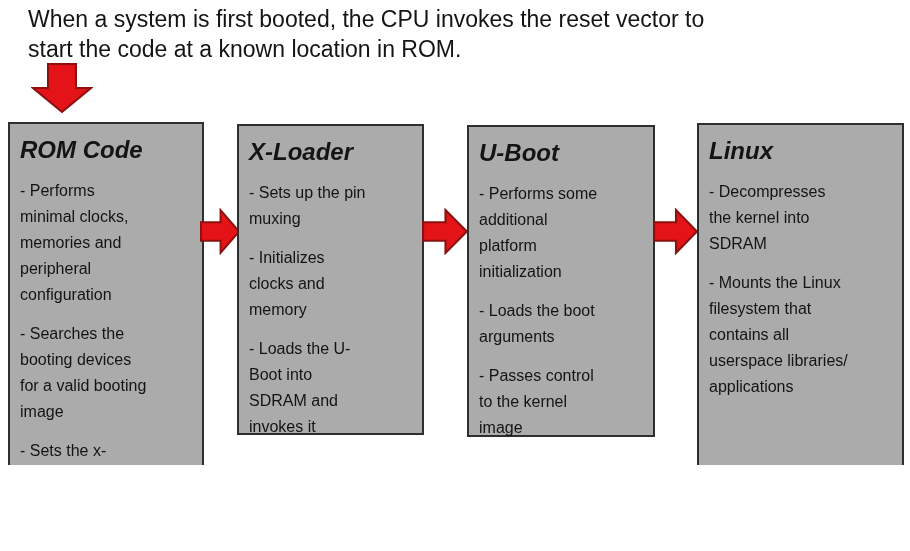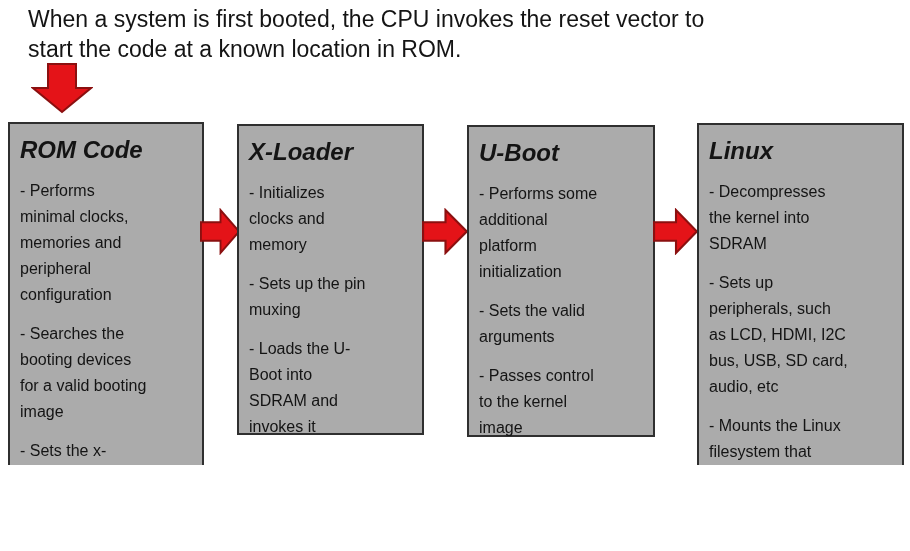--- a/index.html
+++ b/index.html
@@ -98,66 +98,61 @@
   </div>
 
   <div class="arrow" id="right-arrow-1">
     <svg viewBox="0 0 44 46" preserveAspectRatio="none">
       <polygon class="arrow-shape" points="1,14 22,14 22,2 42,23 22,44 22,32 1,32"></polygon>
     </svg>
   </div>
 
   <div class="stage-box" id="box-xloader">
     <p class="box-title">X-Loader</p>
+    <p class="box-bullet">- Sets up the pin
+muxing</p>
     <p class="box-bullet">- Initializes
 clocks and
 memory</p>
-    <p class="box-bullet">- Sets up the pin
-muxing</p>
     <p class="box-bullet">- Loads the U-
 Boot into
 SDRAM and
 invokes it</p>
   </div>
 
   <div class="arrow" id="right-arrow-2">
     <svg viewBox="0 0 44 46" preserveAspectRatio="none">
       <polygon class="arrow-shape" points="1,14 22,14 22,2 42,23 22,44 22,32 1,32"></polygon>
     </svg>
   </div>
 
   <div class="stage-box" id="box-uboot">
     <p class="box-title">U-Boot</p>
     <p class="box-bullet">- Performs some
 additional
 platform
 initialization</p>
-    <p class="box-bullet">- Sets the valid
+    <p class="box-bullet">- Loads the boot
 arguments</p>
     <p class="box-bullet">- Passes control
 to the kernel
 image</p>
   </div>
 
   <div class="arrow" id="right-arrow-3">
     <svg viewBox="0 0 44 46" preserveAspectRatio="none">
       <polygon class="arrow-shape" points="1,14 22,14 22,2 42,23 22,44 22,32 1,32"></polygon>
     </svg>
   </div>
 
   <div class="stage-box" id="box-kernel">
     <p class="box-title">Linux</p>
     <p class="box-bullet">- Decompresses
 the kernel into
 SDRAM</p>
-    <p class="box-bullet">- Sets up
-peripherals, such
-as LCD, HDMI, I2C
-bus, USB, SD card,
-audio, etc</p>
     <p class="box-bullet">- Mounts the Linux
 filesystem that
 contains all
 userspace libraries/
 applications</p>
   </div>
 
 </div>
 
 </body></html>

